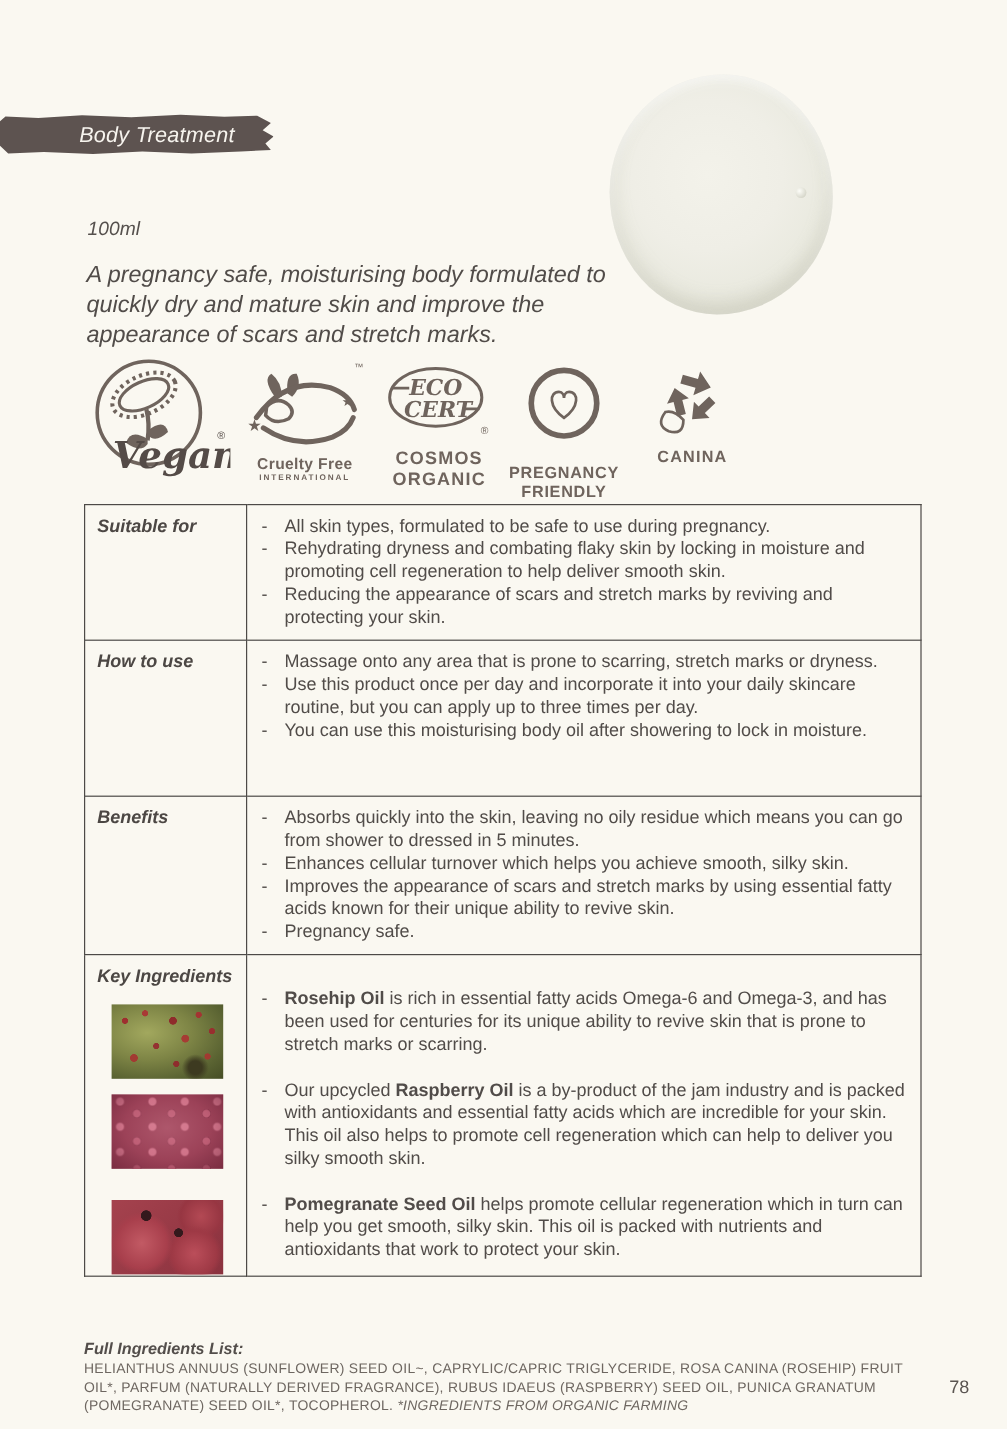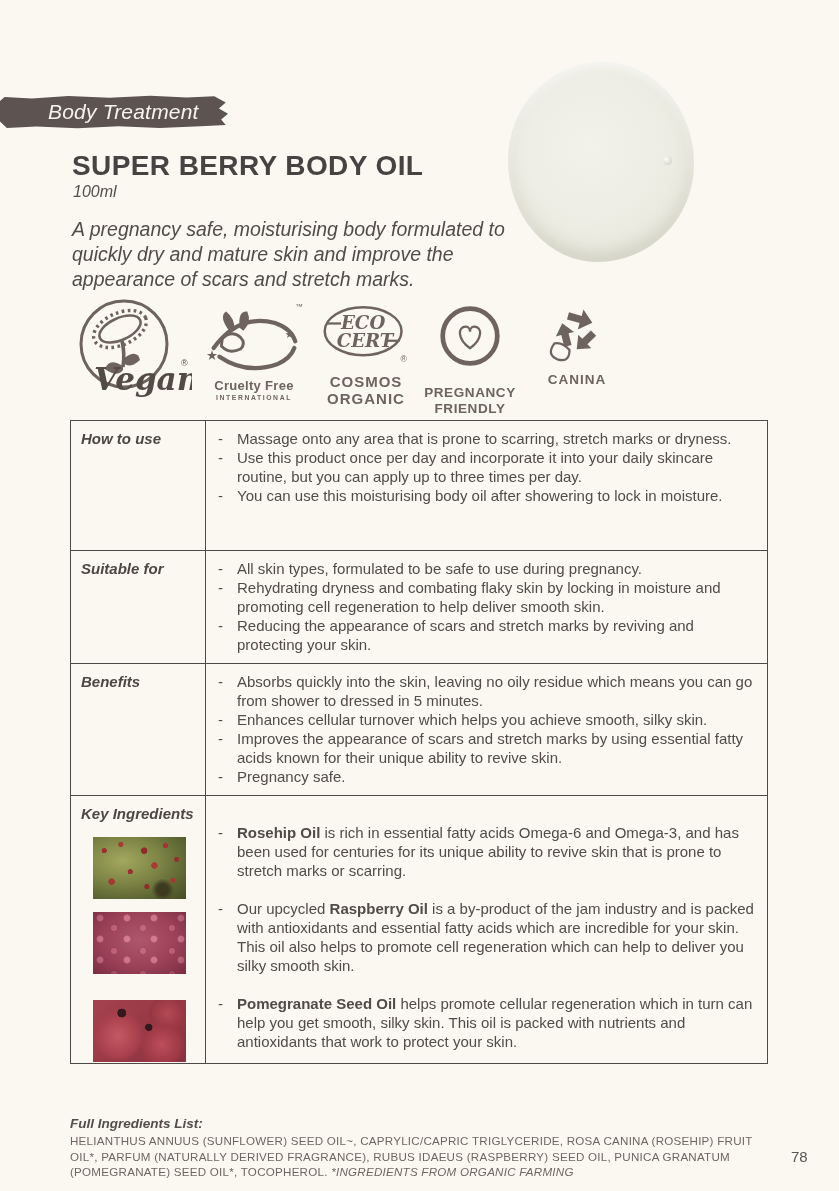--- a/index.html
+++ b/index.html
@@ -5,21 +5,21 @@
   * { margin:0; padding:0; box-sizing:border-box; }
   html,body { background:#faf8f1; }
   body { font-family:"Liberation Sans", sans-serif; color:#534e4b; }
   .page { position:relative; width:839px; height:1191px; background:#faf8f1; overflow:hidden; }
 
   
   .badge { position:absolute; left:0; top:95px; width:228px; height:34px;
     background:#5d5350; color:#f7f4ee;
     clip-path:polygon(0 18%, 2% 6%, 14% 10%, 30% 3%, 48% 8%, 66% 2%, 82% 7%, 94% 4%, 99% 22%, 96% 40%, 100% 55%, 97% 72%, 99% 88%, 88% 92%, 70% 97%, 52% 92%, 34% 98%, 16% 93%, 3% 97%, 0 78%);
   }
-  .badge span { display:block; font-style:italic; font-size:21px; line-height:34px; padding-left:48px; letter-spacing:.2px; }
+  .badge span { display:block; font-style:italic; font-size:18px; line-height:34px; padding-left:66px; letter-spacing:.2px; }
 
   .title { position:absolute; left:72px; top:150px; font-size:28px; font-weight:bold; color:#474342; letter-spacing:.4px; }
   .volume { position:absolute; left:73px; top:183px; font-style:italic; font-size:16px; color:#55504d; }
   .descr { position:absolute; left:72px; top:217px; width:450px; font-style:italic; font-size:19.5px; line-height:25px; color:#514c49; }
 
   .oil-drop { position:absolute; left:508px; top:62px; width:186px; height:200px;
     border-radius:51% 49% 52% 48% / 49% 51% 49% 51%;
     background:radial-gradient(circle at 44% 42%, #f3f2ea 0%, #efeee6 40%, #eaeae0 62%, #e0e0d4 80%, #d6d6c9 90%, #e7e6db 96%, #f3f1e9 100%);
     box-shadow:inset 0 -8px 16px rgba(160,160,140,.28), inset 0 4px 10px rgba(255,255,255,.8);
   }
@@ -94,21 +94,20 @@
 <body>
 
 <div class="page">
 
   <div class="badge">
     <span>Body Treatment</span>
   </div>
 
   <div class="oil-drop"></div>
 
-  <h1 class="title">SUPER BERRY BODY OIL</h1>
   <div class="volume">100ml</div>
   <p class="descr">A pregnancy safe, moisturising body formulated to quickly dry and mature skin and improve the appearance of scars and stretch marks.</p>
 
   <div class="certs">
 
     <div class="cert c-vegan">
       <svg width="120" height="104" viewBox="0 0 120 104">
         <circle cx="52" cy="48" r="43" fill="none" stroke="#6f645d" stroke-width="3"></circle>
         <g transform="rotate(-24 48 33)">
           <ellipse cx="48" cy="33" rx="22" ry="11" fill="none" stroke="#6f645d" stroke-width="2.6"></ellipse>
@@ -171,51 +170,51 @@
           <path transform="rotate(256 36 30)" d="M24 13 h13 v-6 l12 10 -12 10 v-6 h-13 z"></path>
         </g>
         <path d="M12 42 q-9 12 3 17 q13 4 13 -10 q-8 -9 -16 -7 z" fill="none" stroke="#6f645d" stroke-width="2.4"></path>
       </svg>
       <div class="up-cap">CANINA</div>
     </div>
   </div>
 
   <table class="info">
     <tbody>
-        <tr style="height:130px;">
+        <tr style="height:113px;">
+      <td class="lab">Suitable for</td>
+      <td class="val">
+        <div class="bullet">
+              <span class="dash">-</span>
+              <span class="bt">All skin types, formulated to be safe to use during pregnancy.</span>
+            </div>
+        <div class="bullet">
+              <span class="dash">-</span>
+              <span class="bt">Rehydrating dryness and combating flaky skin by locking in moisture and promoting cell regeneration to help deliver smooth skin.</span>
+            </div>
+        <div class="bullet">
+              <span class="dash">-</span>
+              <span class="bt">Reducing the appearance of scars and stretch marks by reviving and protecting your skin.</span>
+            </div>
+      </td>
+    </tr>
+    <tr style="height:130px;">
       <td class="lab">How to use</td>
       <td class="val">
         <div class="bullet">
               <span class="dash">-</span>
               <span class="bt">Massage onto any area that is prone to scarring, stretch marks or dryness.</span>
             </div>
         <div class="bullet">
               <span class="dash">-</span>
               <span class="bt">Use this product once per day and incorporate it into your daily skincare routine, but you can apply up to three times per day.</span>
             </div>
         <div class="bullet">
               <span class="dash">-</span>
               <span class="bt">You can use this moisturising body oil after showering to lock in moisture.</span>
-            </div>
-      </td>
-    </tr>
-    <tr style="height:113px;">
-      <td class="lab">Suitable for</td>
-      <td class="val">
-        <div class="bullet">
-              <span class="dash">-</span>
-              <span class="bt">All skin types, formulated to be safe to use during pregnancy.</span>
-            </div>
-        <div class="bullet">
-              <span class="dash">-</span>
-              <span class="bt">Rehydrating dryness and combating flaky skin by locking in moisture and promoting cell regeneration to help deliver smooth skin.</span>
-            </div>
-        <div class="bullet">
-              <span class="dash">-</span>
-              <span class="bt">Reducing the appearance of scars and stretch marks by reviving and protecting your skin.</span>
             </div>
       </td>
     </tr>
     <tr style="height:132px;">
       <td class="lab">Benefits</td>
       <td class="val">
         <div class="bullet">
               <span class="dash">-</span>
               <span class="bt">Absorbs quickly into the skin, leaving no oily residue which means you can go from shower to dressed in 5 minutes.</span>
             </div>

